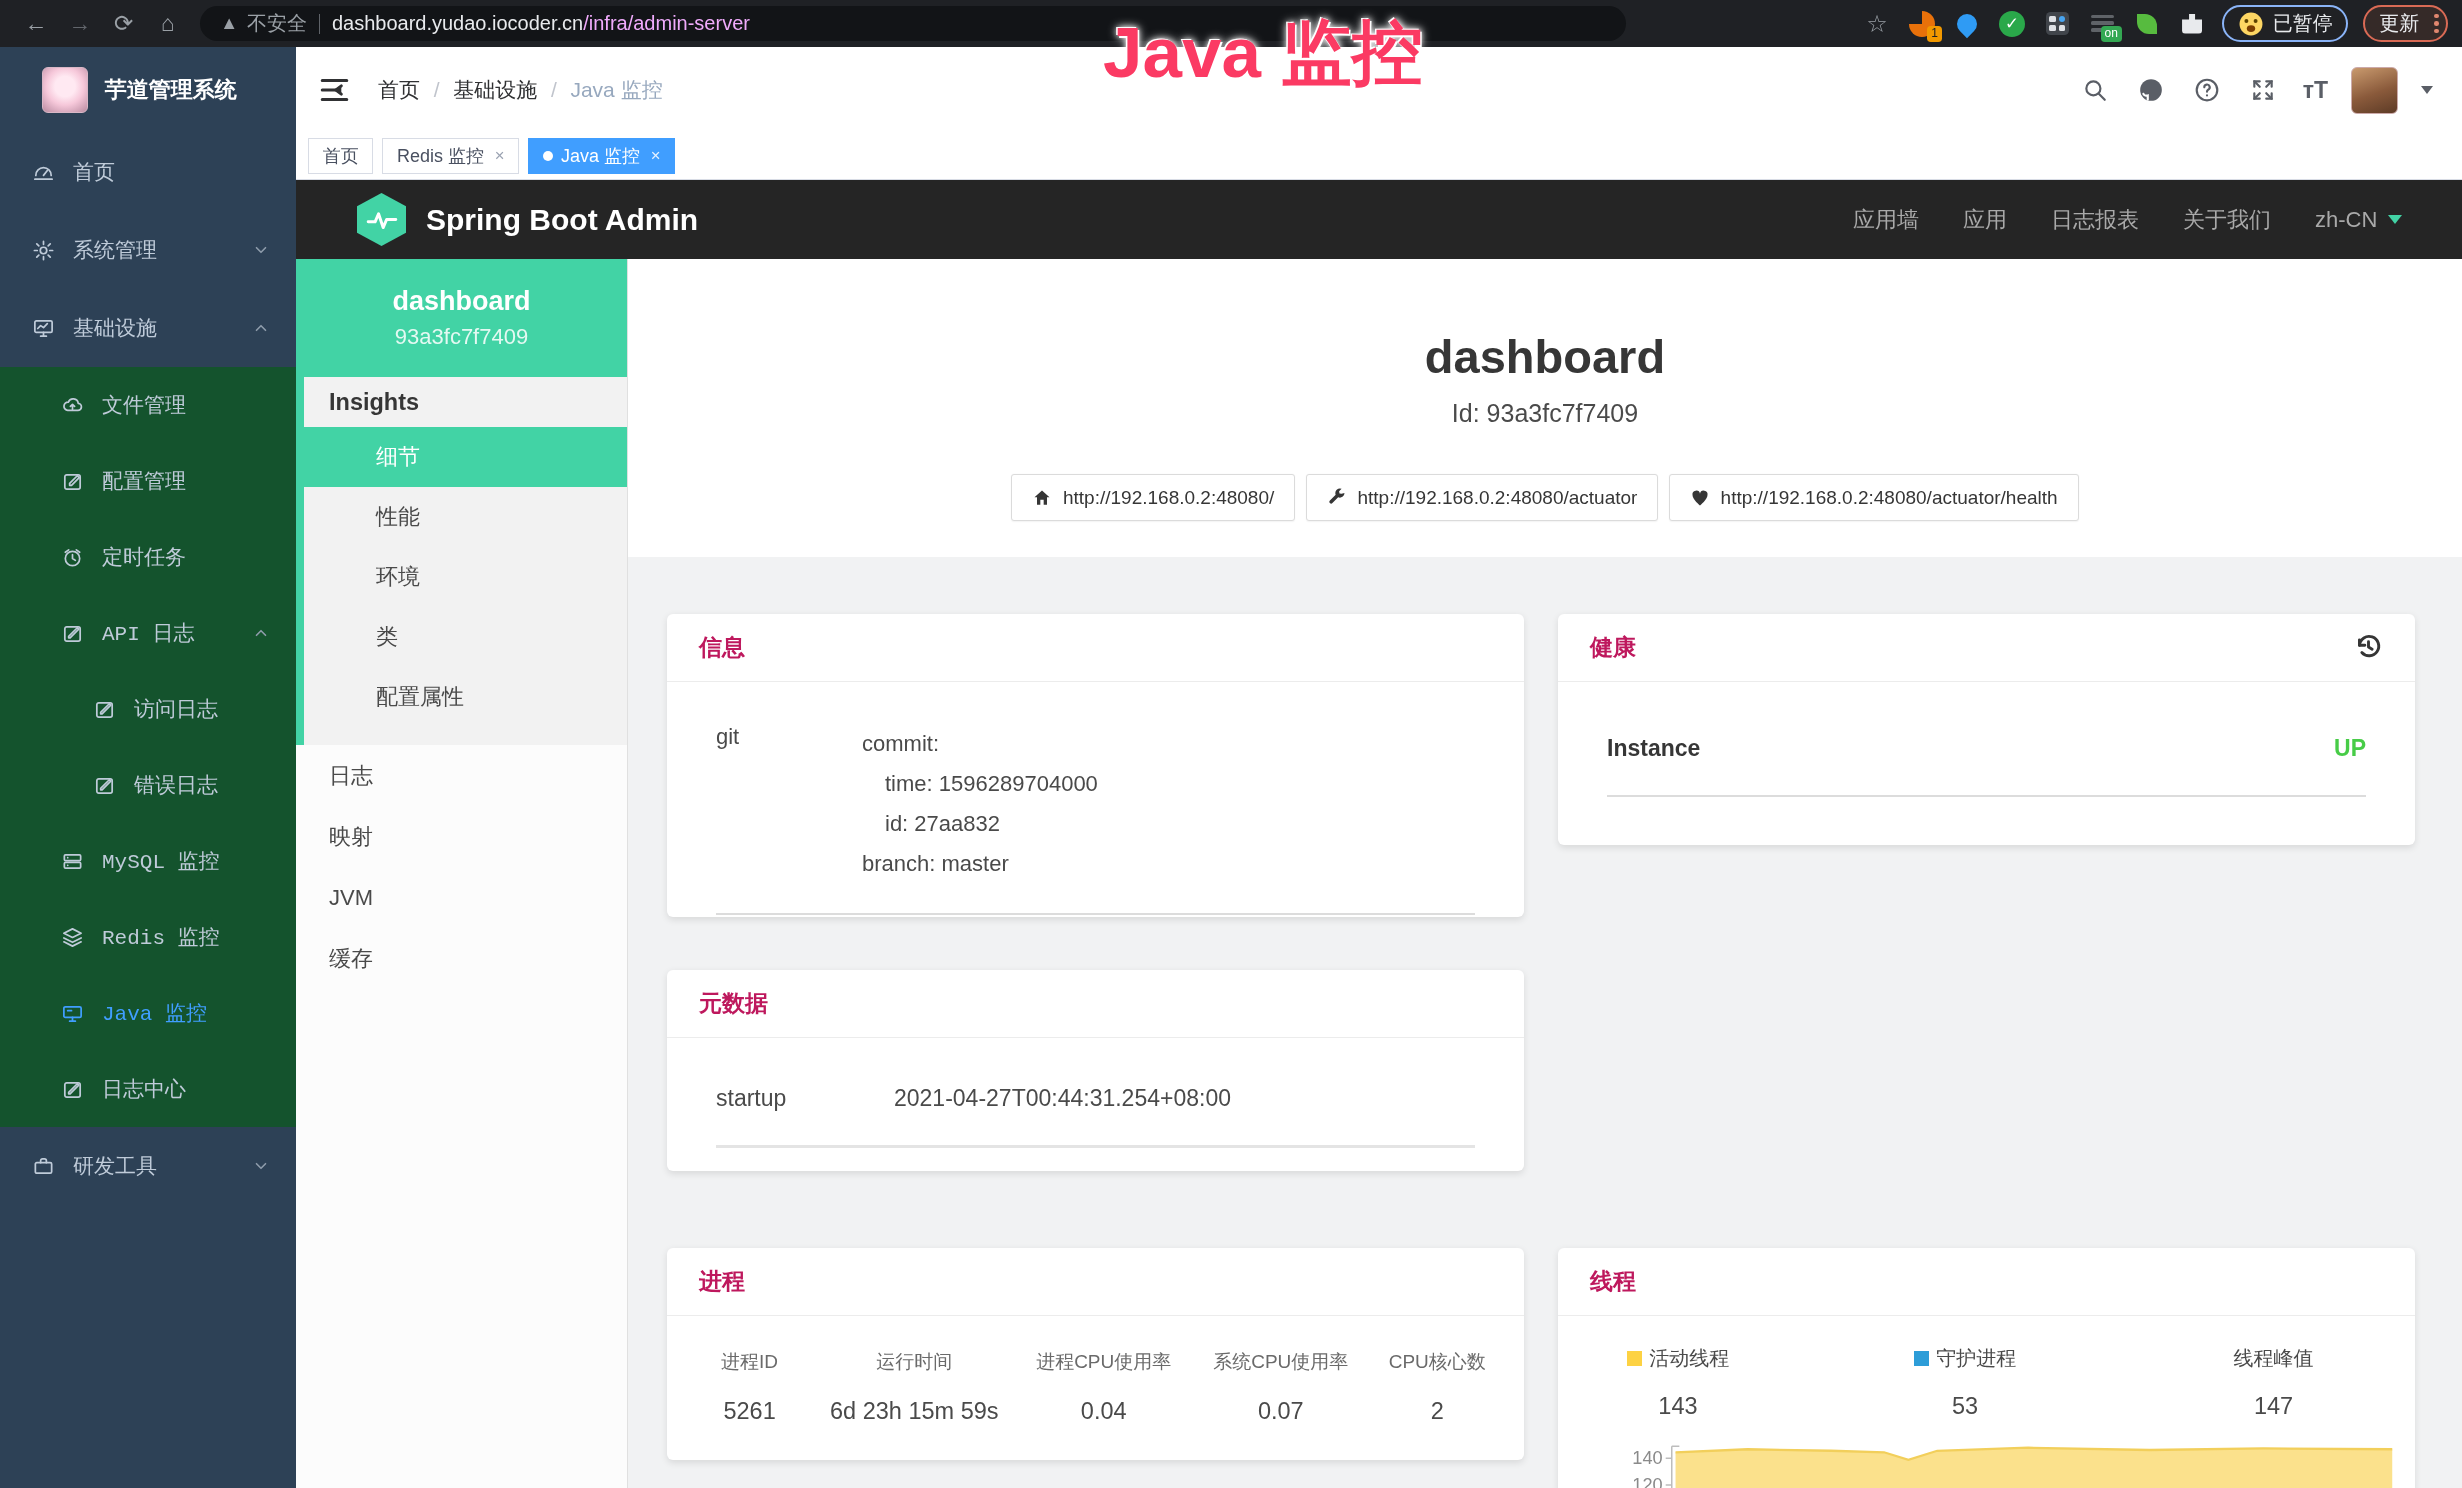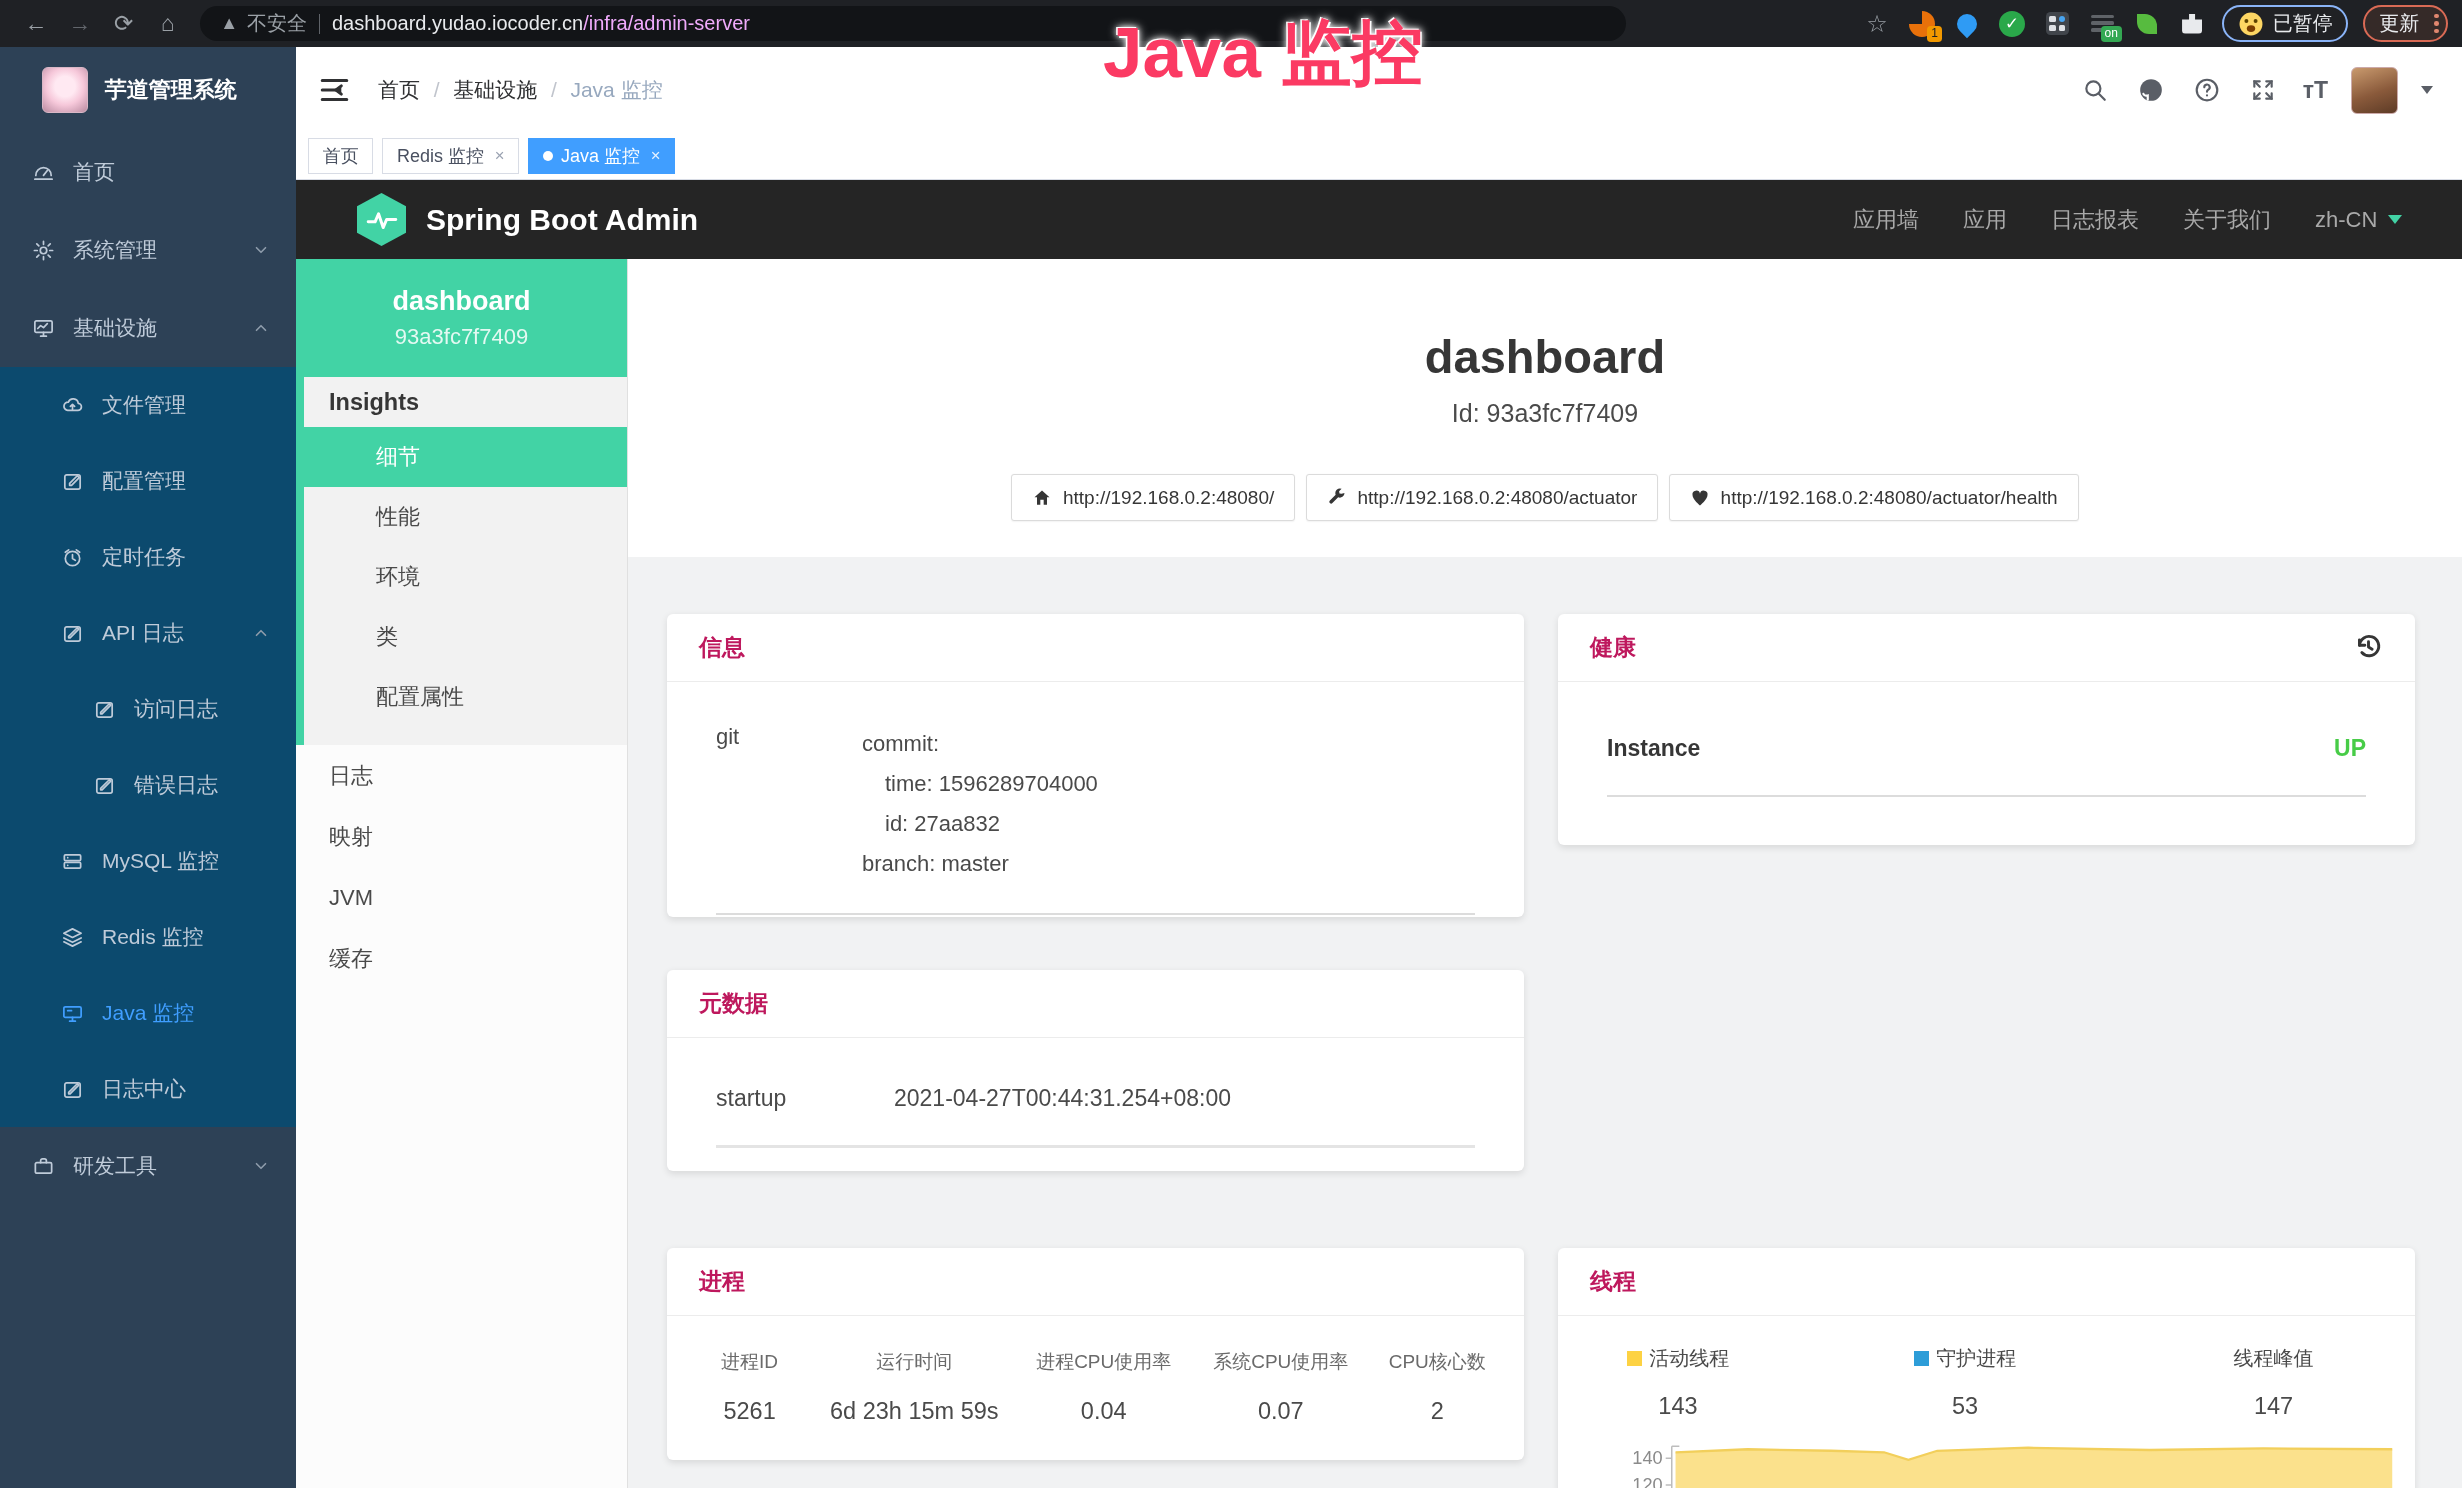--- a/index.html
+++ b/index.html
@@ -30,21 +30,21 @@
 
   
   .sidebar { position:absolute; left:0; top:47px; width:296px; height:1442px; background:#2d4156; color:#bfcbd9; }
   .side-logo { display:flex; align-items:center; gap:16.7px; padding:20px 0 20px 42px; }
   .logo-img { width:46px; height:46px; border-radius:6px; background:radial-gradient(circle at 50% 42%, #ffe9f2 0 30%, #f6c8da 55%, #b98aa0 100%); border:0.8px solid #d9b7c6; }
   .side-title { font-size:22px; font-weight:bold; color:#fff; }
   .mi { width:23px; height:23px; stroke:currentColor; fill:none; stroke-width:1.8; stroke-linecap:round; stroke-linejoin:round; flex:0 0 auto; }
   .side-item { display:flex; align-items:center; gap:18px; height:78px; padding-left:32px; padding-right:26px; font-size:21px; cursor:pointer; }
   .side-item .lbl { flex:1 1 auto; }
   .chev { width:18px; height:18px; stroke:#8e9cab; fill:none; stroke-width:2.2; stroke-linecap:round; stroke-linejoin:round; }
-  .side-sub { background:#0c4a6e; }
+  .side-sub { background:#14532d;font-family:Liberation Mono, monospace; }
   .side-sub .side-item { height:76px; padding-left:61px; }
   .side-sub .side-item.lv3 { padding-left:93px; }
   .side-item.active { color:#409eff; }
 
   
   .app-header { position:absolute; left:296px; top:47px; width:2167px; height:86px; background:#fff; display:flex; align-items:center; padding:0 30px 0 15px; }
   .burger { width:46px; height:46px; display:flex; align-items:center; justify-content:center; color:#303133; }
   .crumbs { display:flex; align-items:center; gap:13.7px; margin-left:21px; font-size:21px; color:#303133; }
   .crumbs .sep { color:#c0c4cc; }
   .crumbs .cur { color:#97a8be; }

